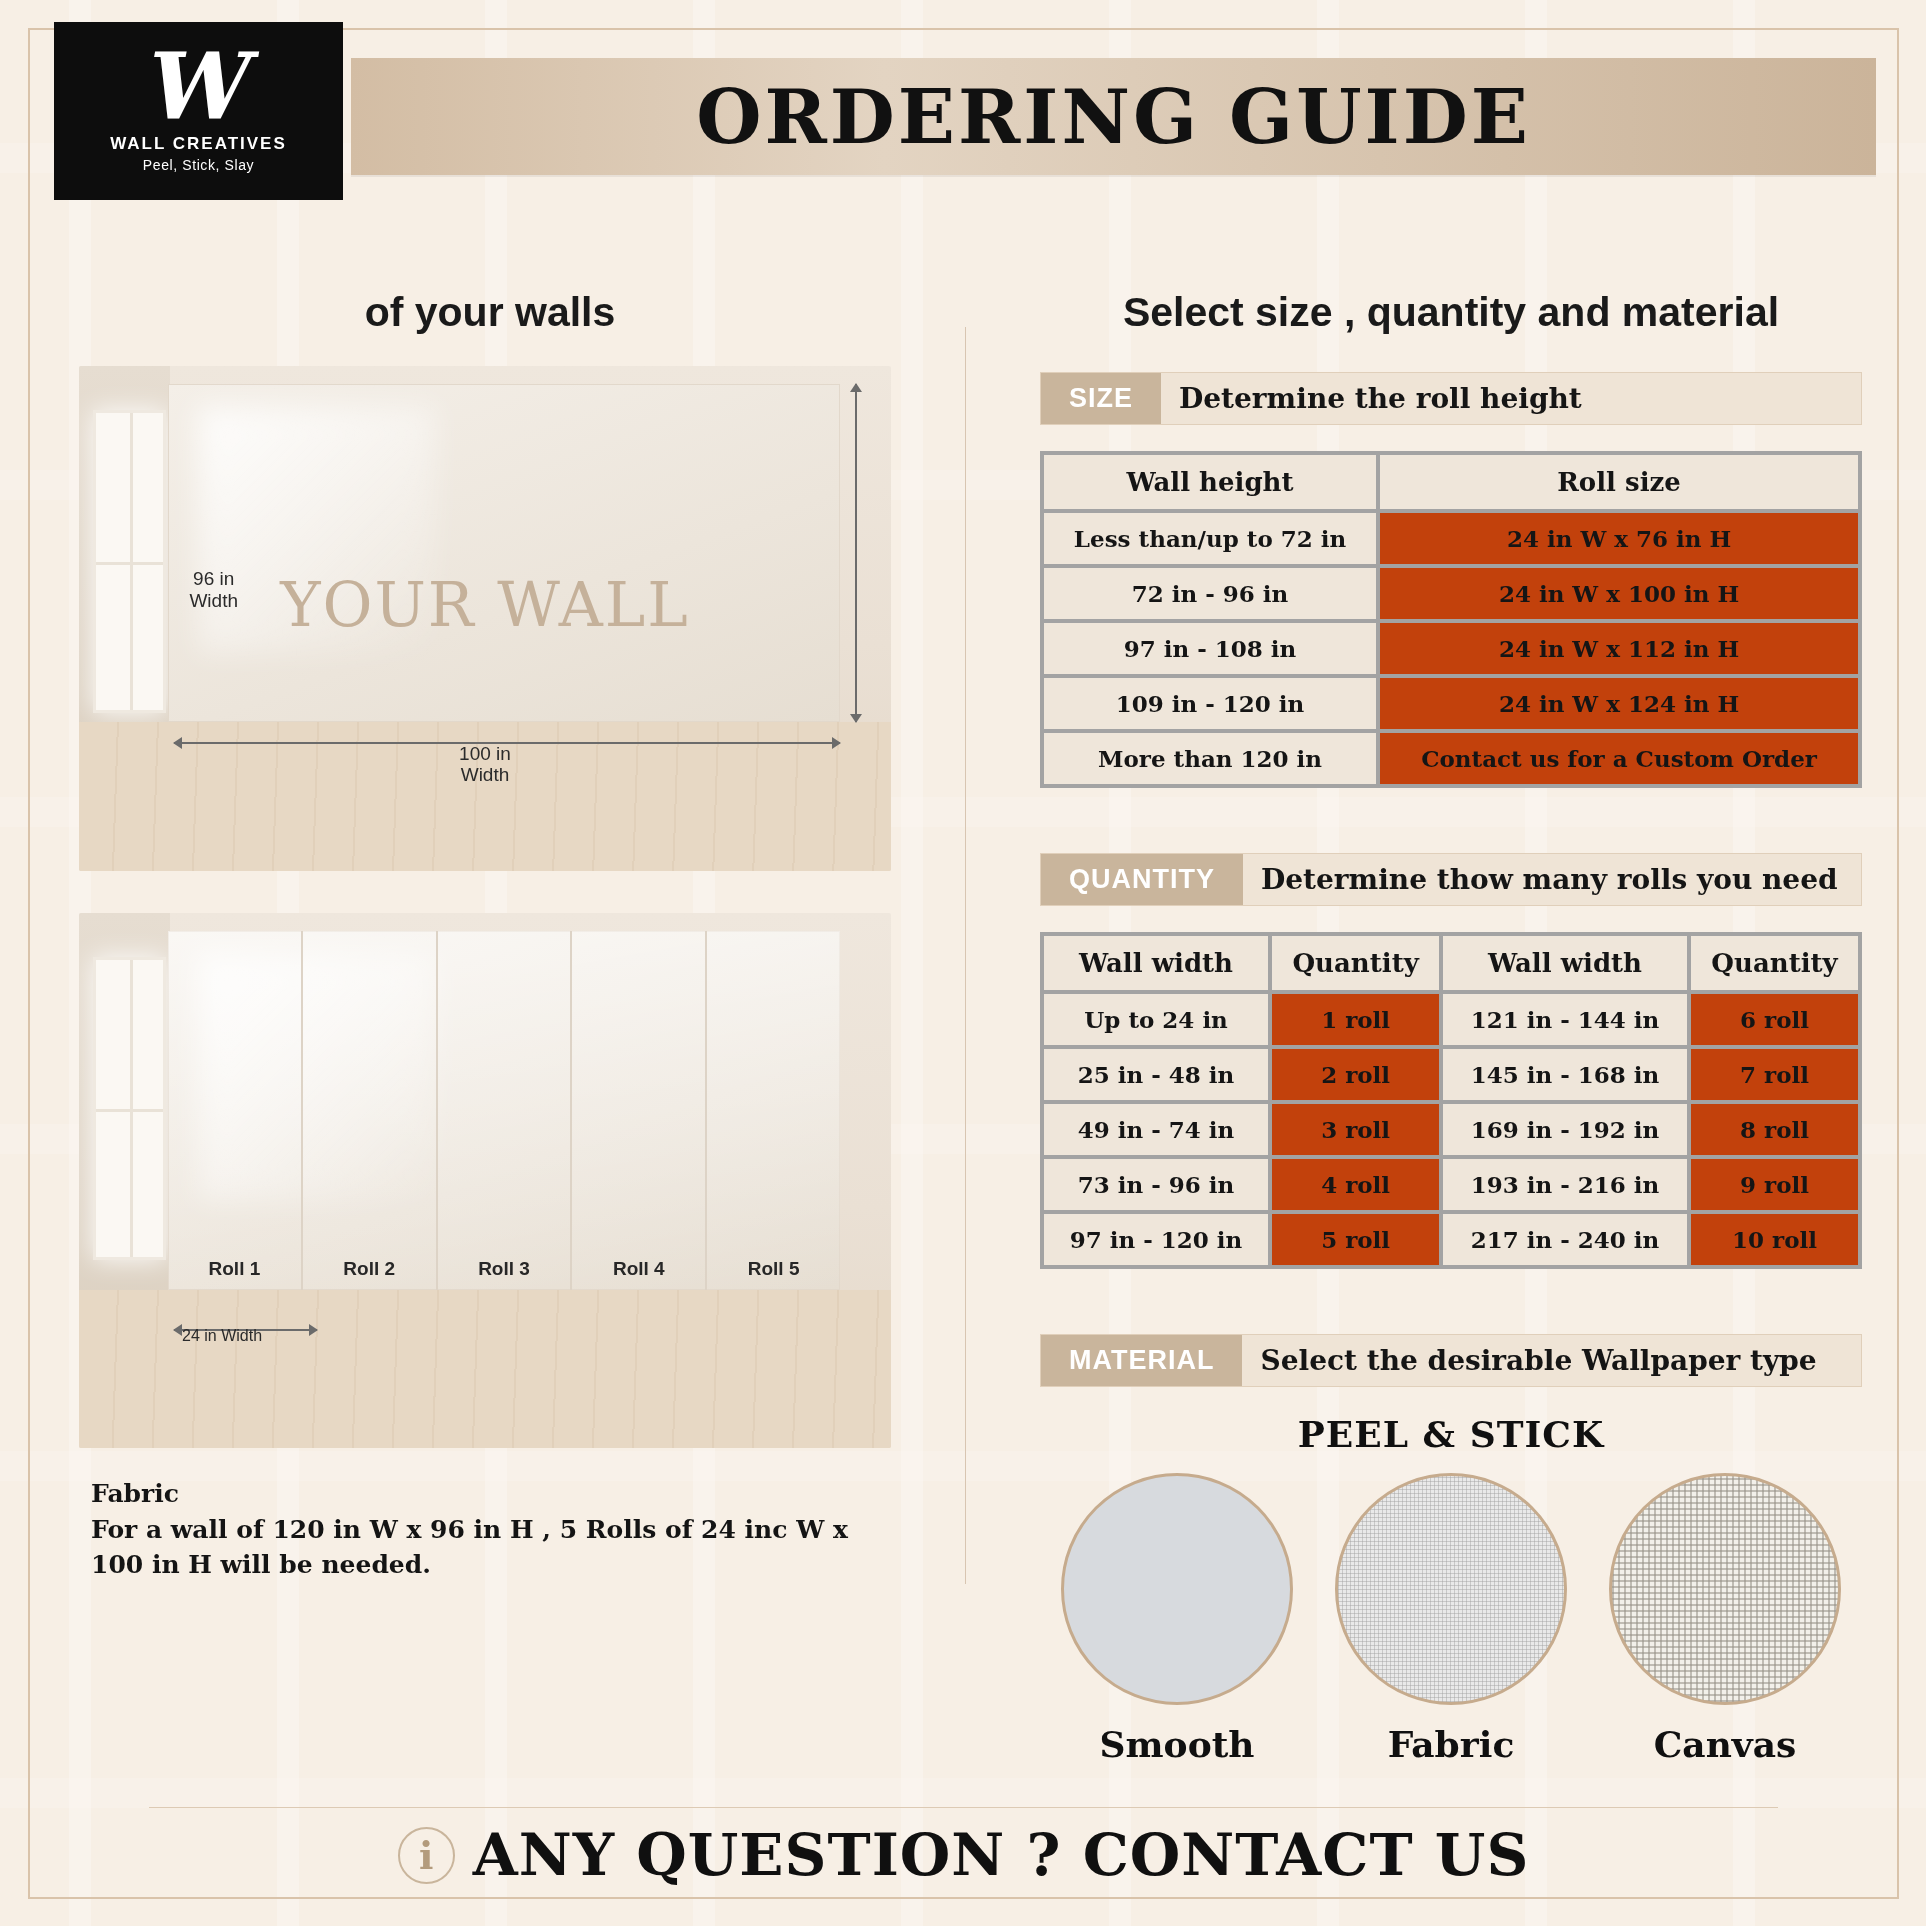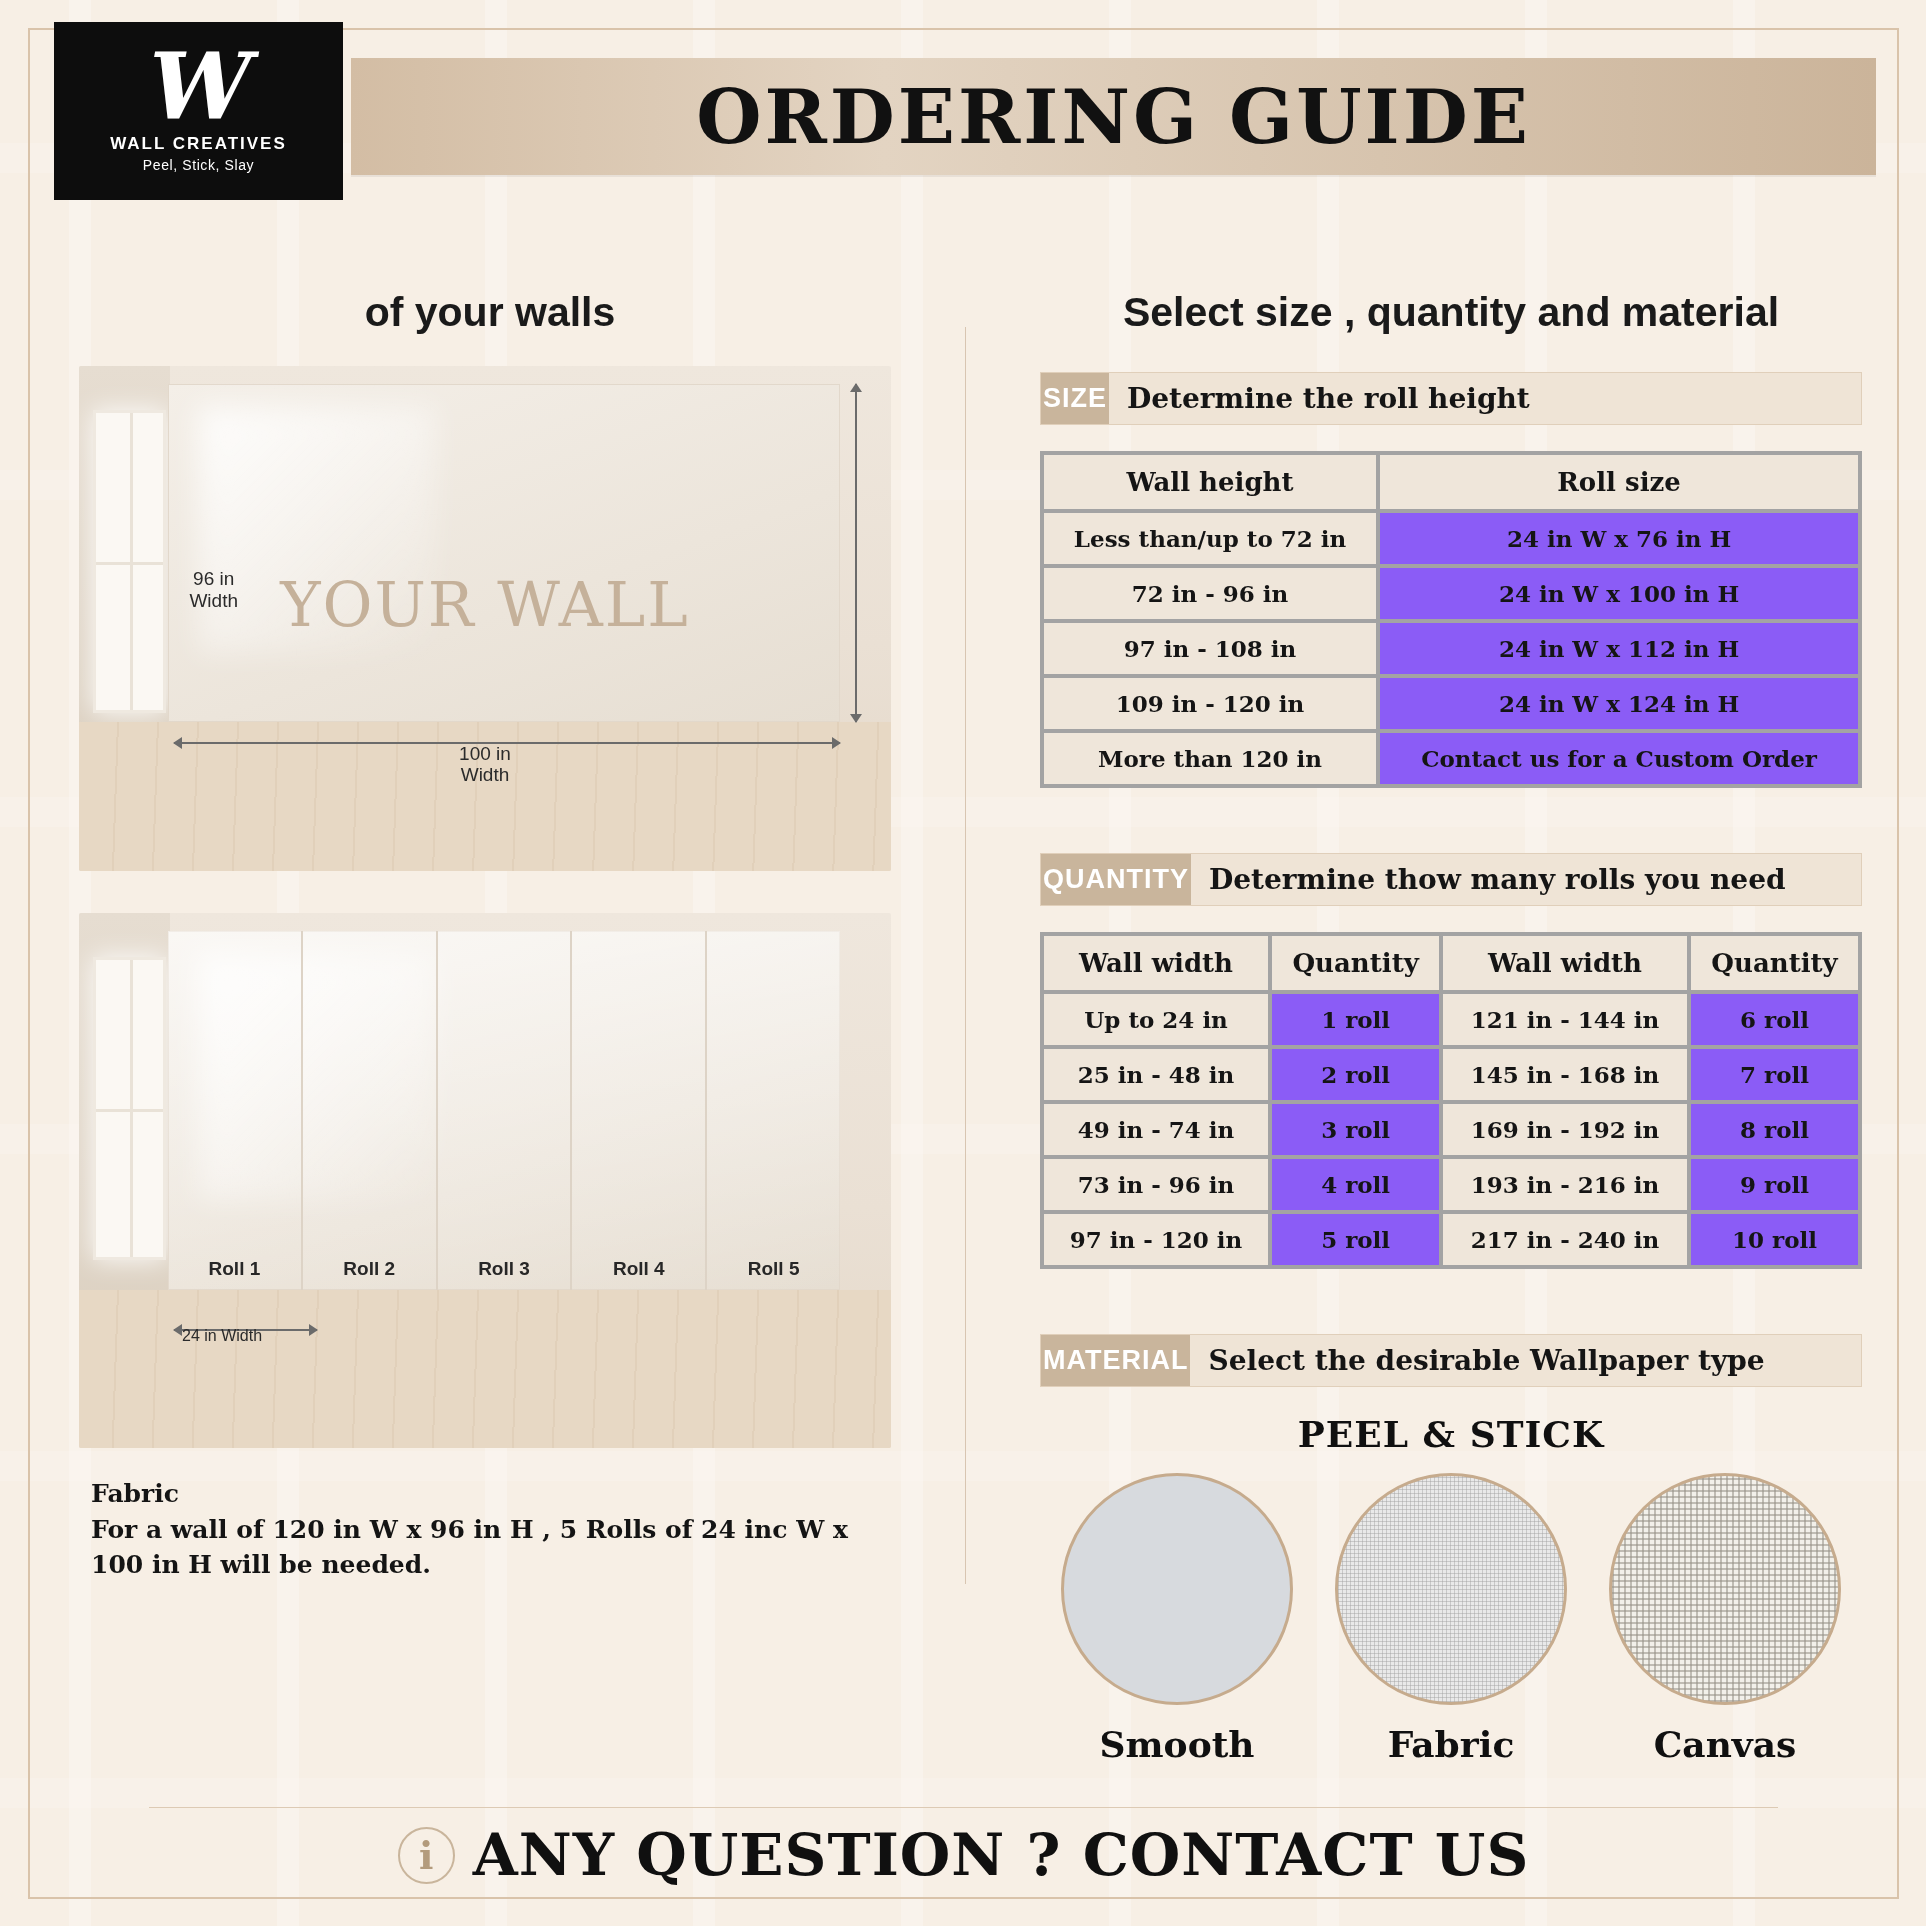--- a/index.html
+++ b/index.html
@@ -269,21 +269,21 @@
     margin-bottom: 26px;
   }
   .sec-tag {
     background: #c9b59c;
     color: #fff;
     font-size: 27px;
     font-weight: 700;
     letter-spacing: 1px;
     display: flex;
     align-items: center;
-    padding: 0 2px;
+    padding: 0 28px;
   }
   .sec-desc {
     display: flex;
     align-items: center;
     padding-left: 18px;
     font-family: "DejaVu Serif", serif;
     font-weight: 700;
     font-size: 28px;
     color: #151515;
   }
@@ -296,21 +296,21 @@
   table.grid th, table.grid td {
     border: 4px solid #a3a3a3;
     text-align: center;
     font-size: 23px;
     color: #151515;
     padding: 12px 4px;
     font-weight: 700;
   }
   table.grid th { background: #efe6da; font-size: 26px; }
   table.grid td { background: #efe6da; }
-  table.grid td.alt { background: #8b5cf6; }
+  table.grid td.alt { background: #c2410c; }
   .tbl-gap { height: 65px; }
 
   .peel-title {
     text-align: center;
     font-family: "DejaVu Serif", serif;
     font-weight: 700;
     font-size: 36px;
     letter-spacing: 1px;
     color: #101010;
     margin: 24px 0 18px;

